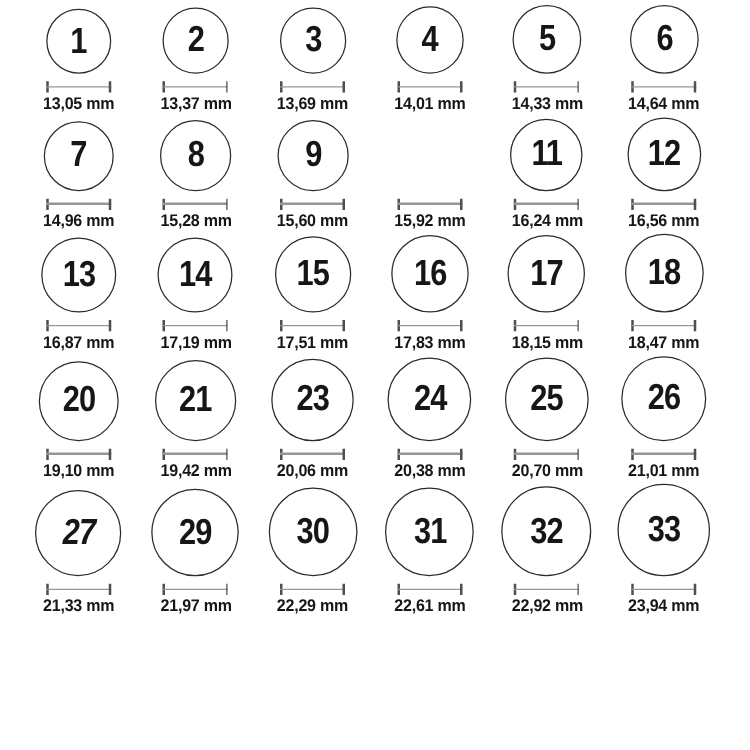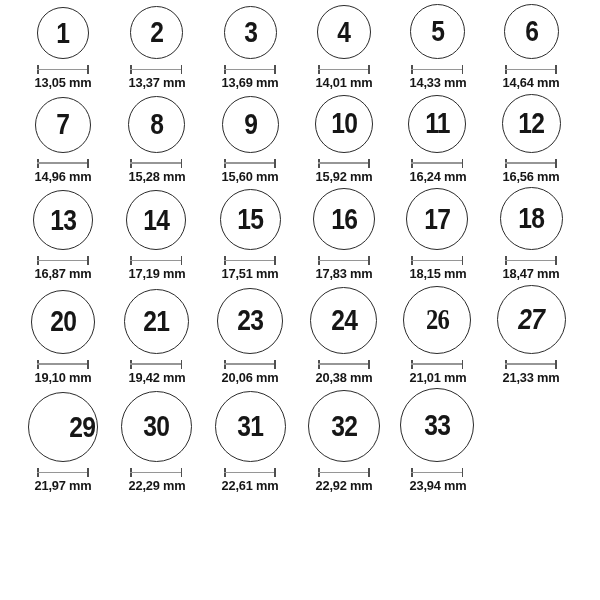--- a/index.html
+++ b/index.html
@@ -180,23 +180,20 @@
     </div>
     <div class="ruler">
       <span class="tick left"></span>
       <span class="line"></span>
       <span class="tick right"></span>
     </div>
     <span class="mmlabel">15,60 mm</span>
   </div>
 
   <div class="cell">
-    <div class="circle" style="width: 58px; height: 58px;">
-      <span class="num">10</span>
-    </div>
     <div class="ruler">
       <span class="tick left"></span>
       <span class="line"></span>
       <span class="tick right"></span>
     </div>
     <span class="mmlabel">15,92 mm</span>
   </div>
 
   <div class="cell">
     <div class="circle" style="width: 58px; height: 58px;">
@@ -337,23 +334,34 @@
       <span class="num">24</span>
     </div>
     <div class="ruler">
       <span class="tick left"></span>
       <span class="line"></span>
       <span class="tick right"></span>
     </div>
     <span class="mmlabel">20,38 mm</span>
   </div>
 
-
-  <div class="cell">
-    <div class="circle" style="width: 68px; height: 68px; font-family: Liberation Serif, serif;">
+  <div class="cell">
+    <div class="circle" style="width: 67px; height: 67px;">
+      <span class="num">25</span>
+    </div>
+    <div class="ruler">
+      <span class="tick left"></span>
+      <span class="line"></span>
+      <span class="tick right"></span>
+    </div>
+    <span class="mmlabel">20,70 mm</span>
+  </div>
+
+  <div class="cell">
+    <div class="circle" style="width: 68px; height: 68px;">
       <span class="num">26</span>
     </div>
     <div class="ruler">
       <span class="tick left"></span>
       <span class="line"></span>
       <span class="tick right"></span>
     </div>
     <span class="mmlabel">21,01 mm</span>
   </div>
 
@@ -364,21 +372,21 @@
     <div class="ruler">
       <span class="tick left"></span>
       <span class="line"></span>
       <span class="tick right"></span>
     </div>
     <span class="mmlabel">21,33 mm</span>
   </div>
 
 
   <div class="cell">
-    <div class="circle" style="width: 70px; height: 70px; justify-content: flex-end;">
+    <div class="circle" style="width: 70px; height: 70px;">
       <span class="num">29</span>
     </div>
     <div class="ruler">
       <span class="tick left"></span>
       <span class="line"></span>
       <span class="tick right"></span>
     </div>
     <span class="mmlabel">21,97 mm</span>
   </div>
 

